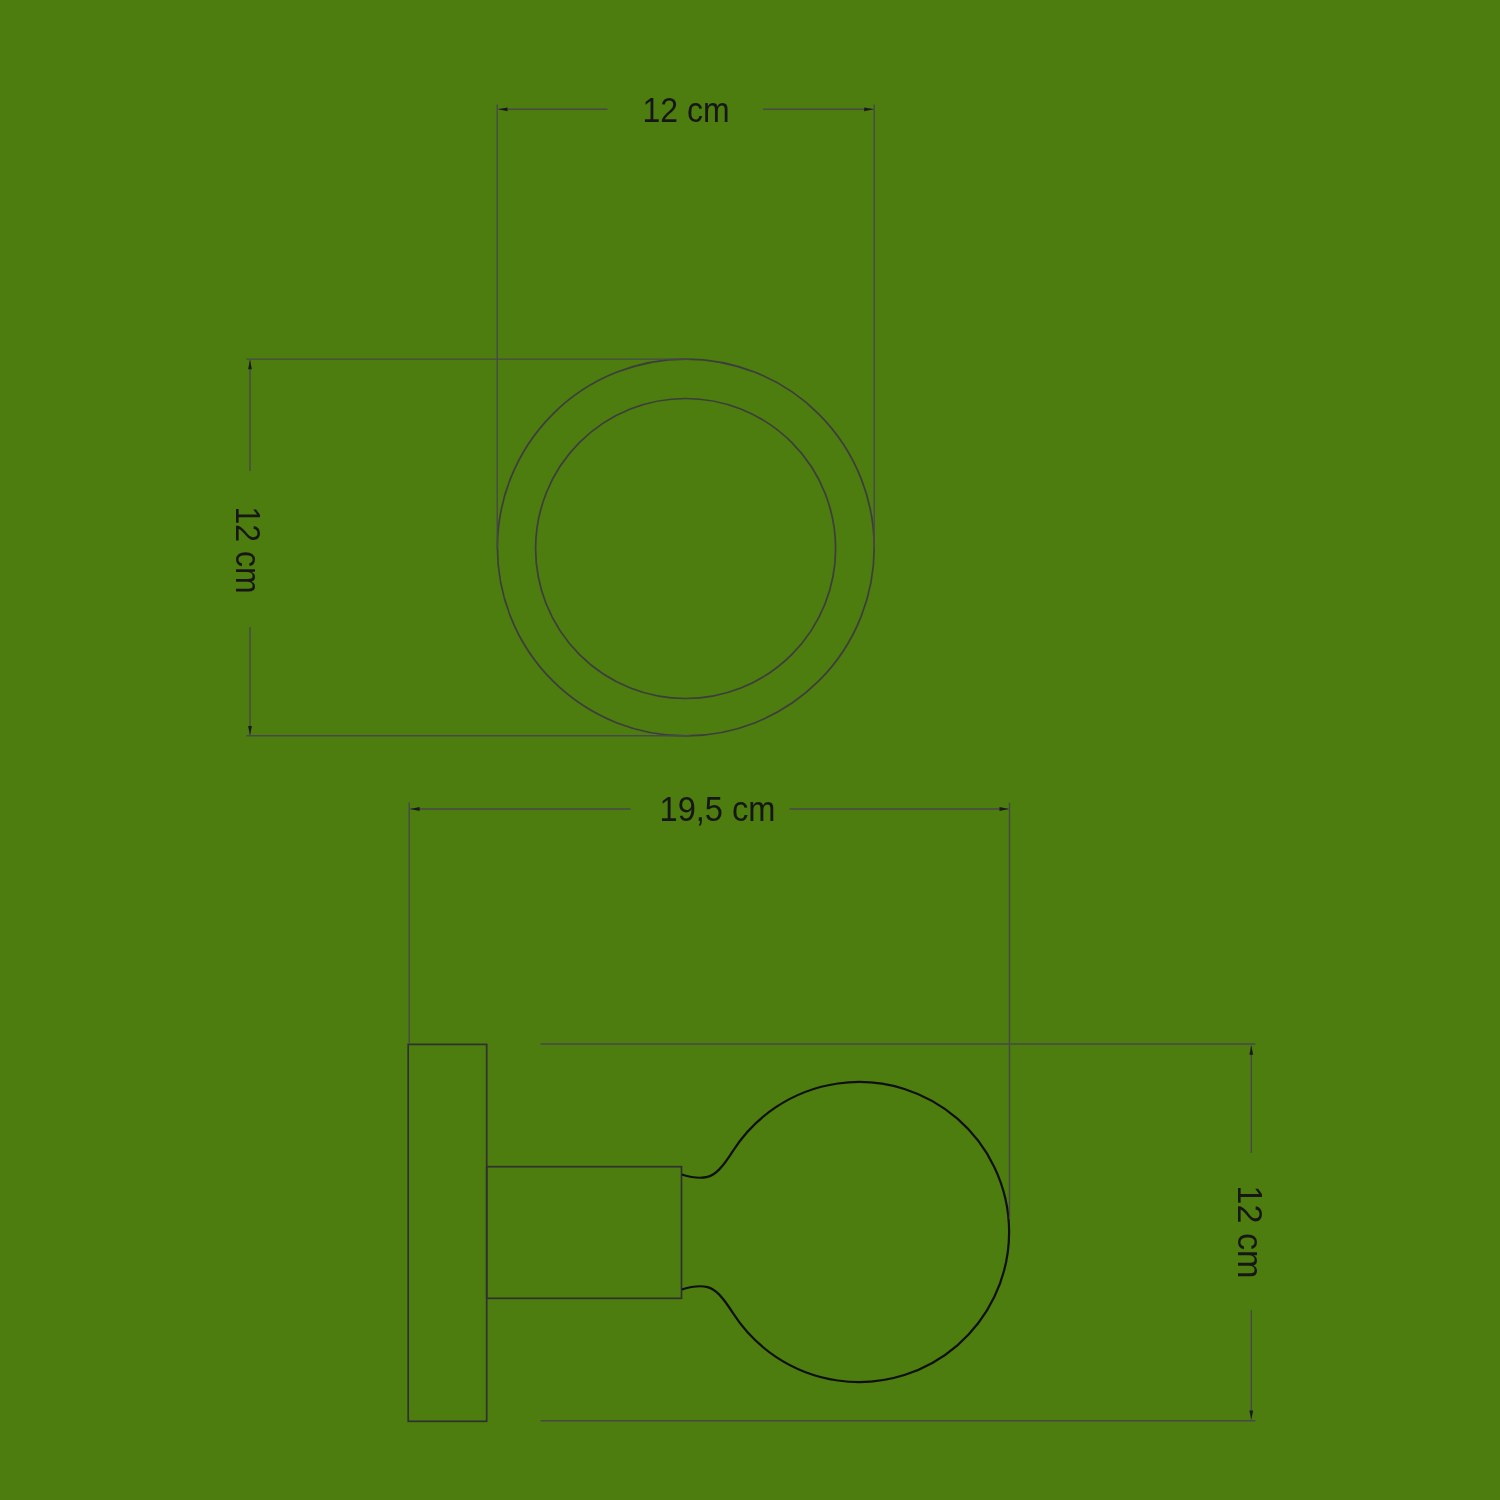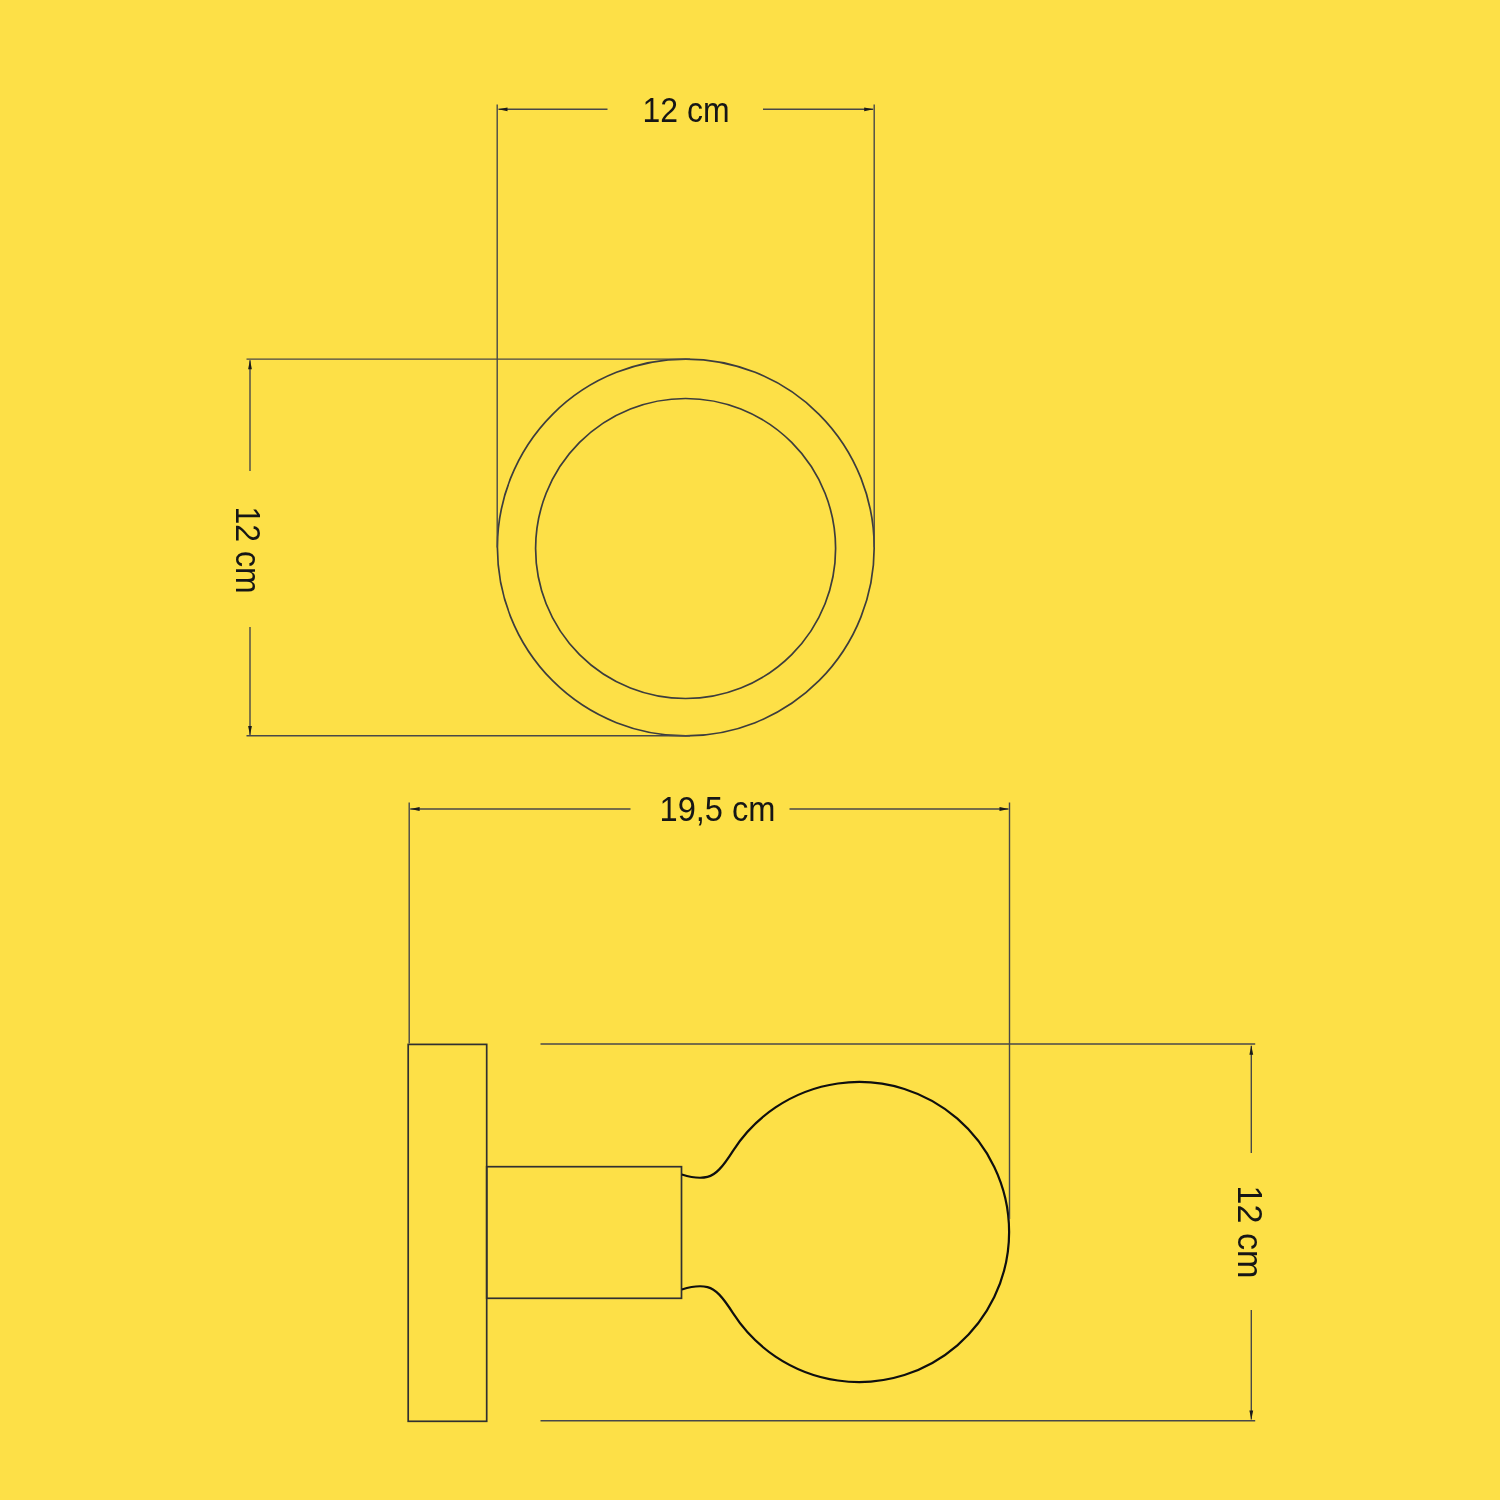--- a/index.html
+++ b/index.html
@@ -1,17 +1,17 @@
 <!DOCTYPE html>
 <html><head>
 <meta charset="utf-8">
 <title>Wall lamp dimension drawing</title>
 <style>
 html,body{margin:0;padding:0;background:#ffffff;}
-#page{width:1500px;height:1500px;position:relative;background:#fde047;overflow:hidden;}
+#page{width:1500px;height:1500px;position:relative;background:#4d7c0f;overflow:hidden;}
 text{font-family:"Liberation Sans",sans-serif;fill:#161616;}
 </style>
 </head>
 <body>
 <div id="page">
 <svg width="1500" height="1500" viewBox="0 0 1500 1500">
 
   <circle cx="685.8" cy="547.5" r="188.4" fill="none" stroke="#3d3d3d" stroke-width="1.7"></circle>
 
   <circle cx="685.6" cy="548.5" r="150" fill="none" stroke="#3d3d3d" stroke-width="1.7"></circle>

